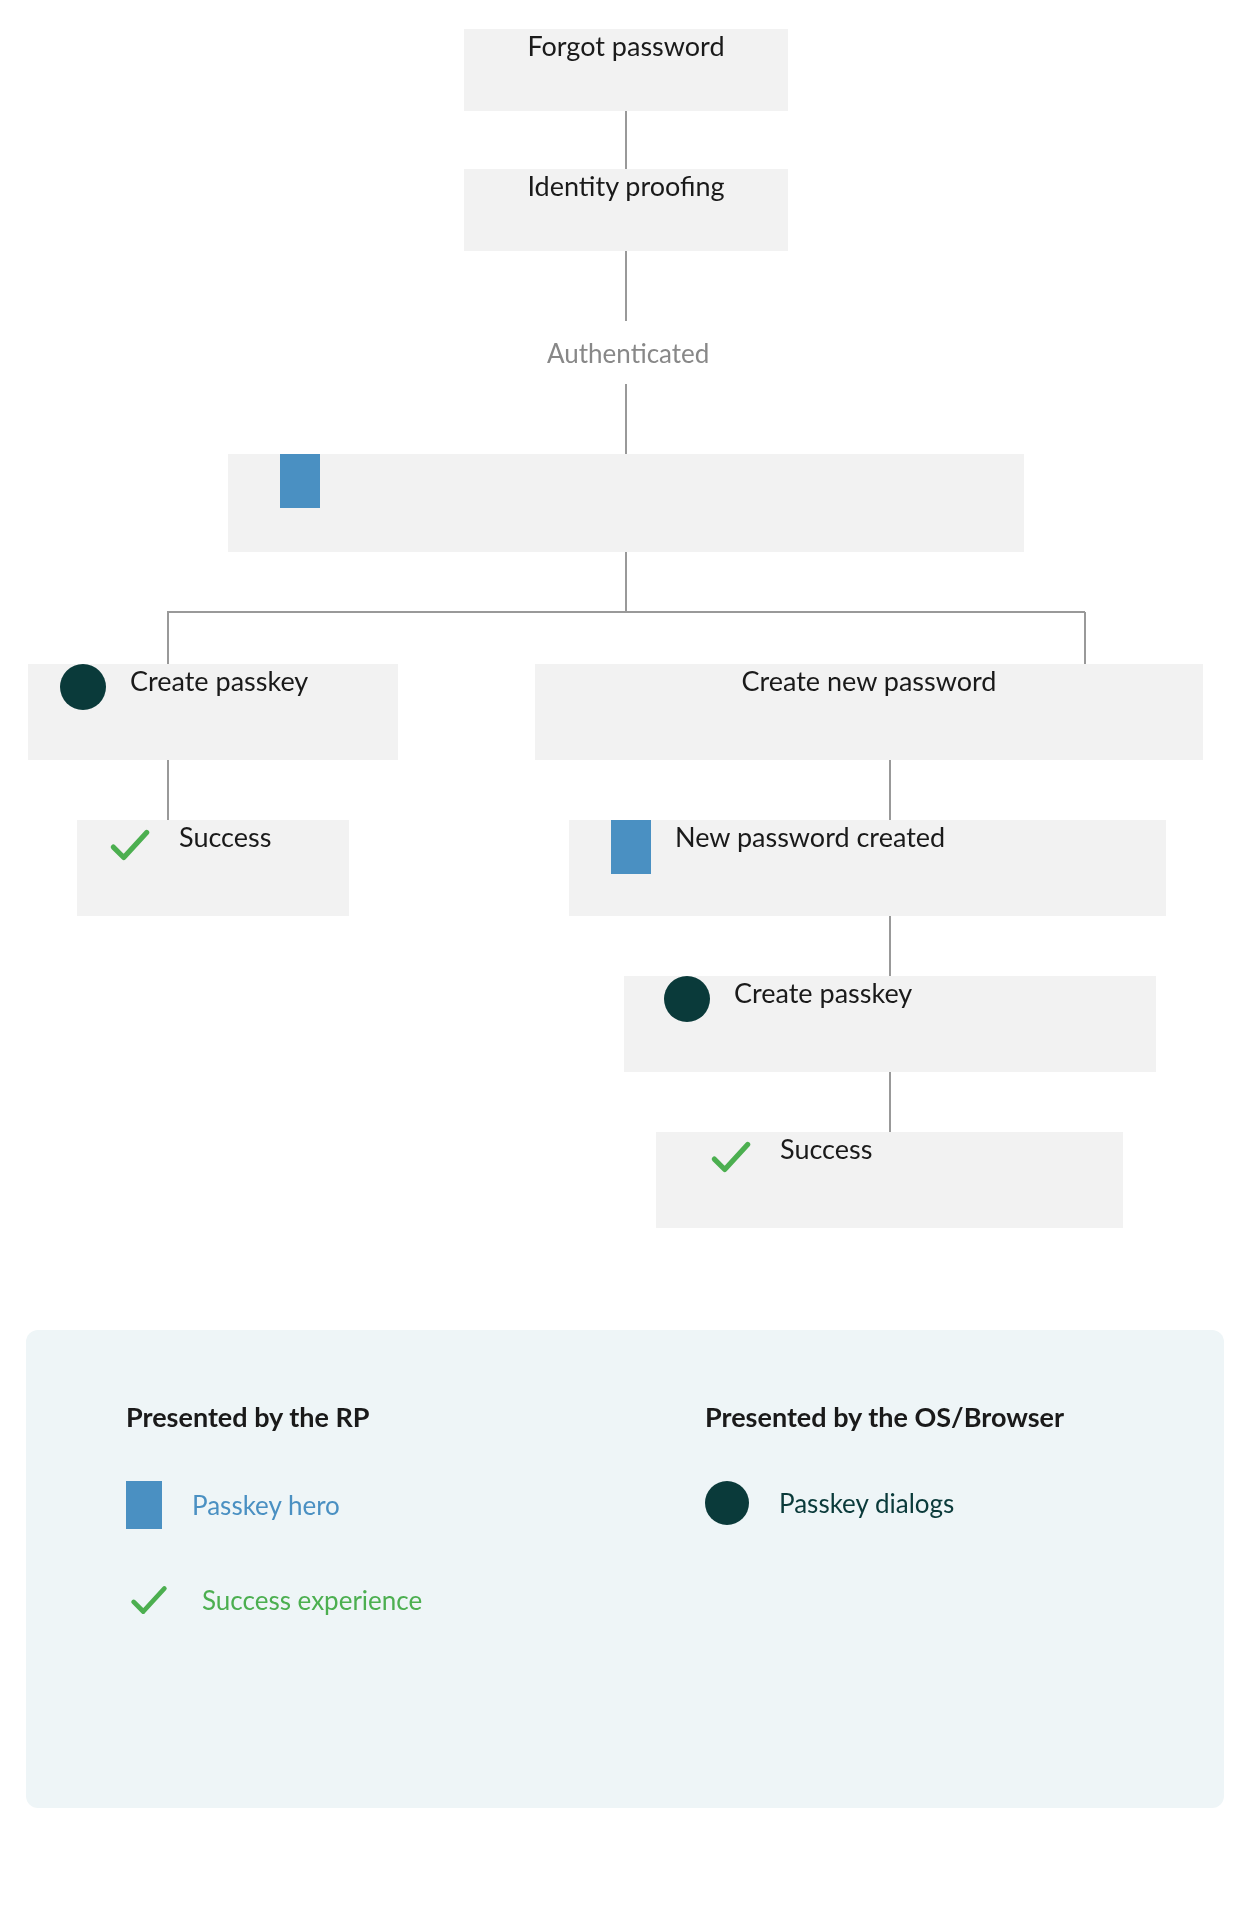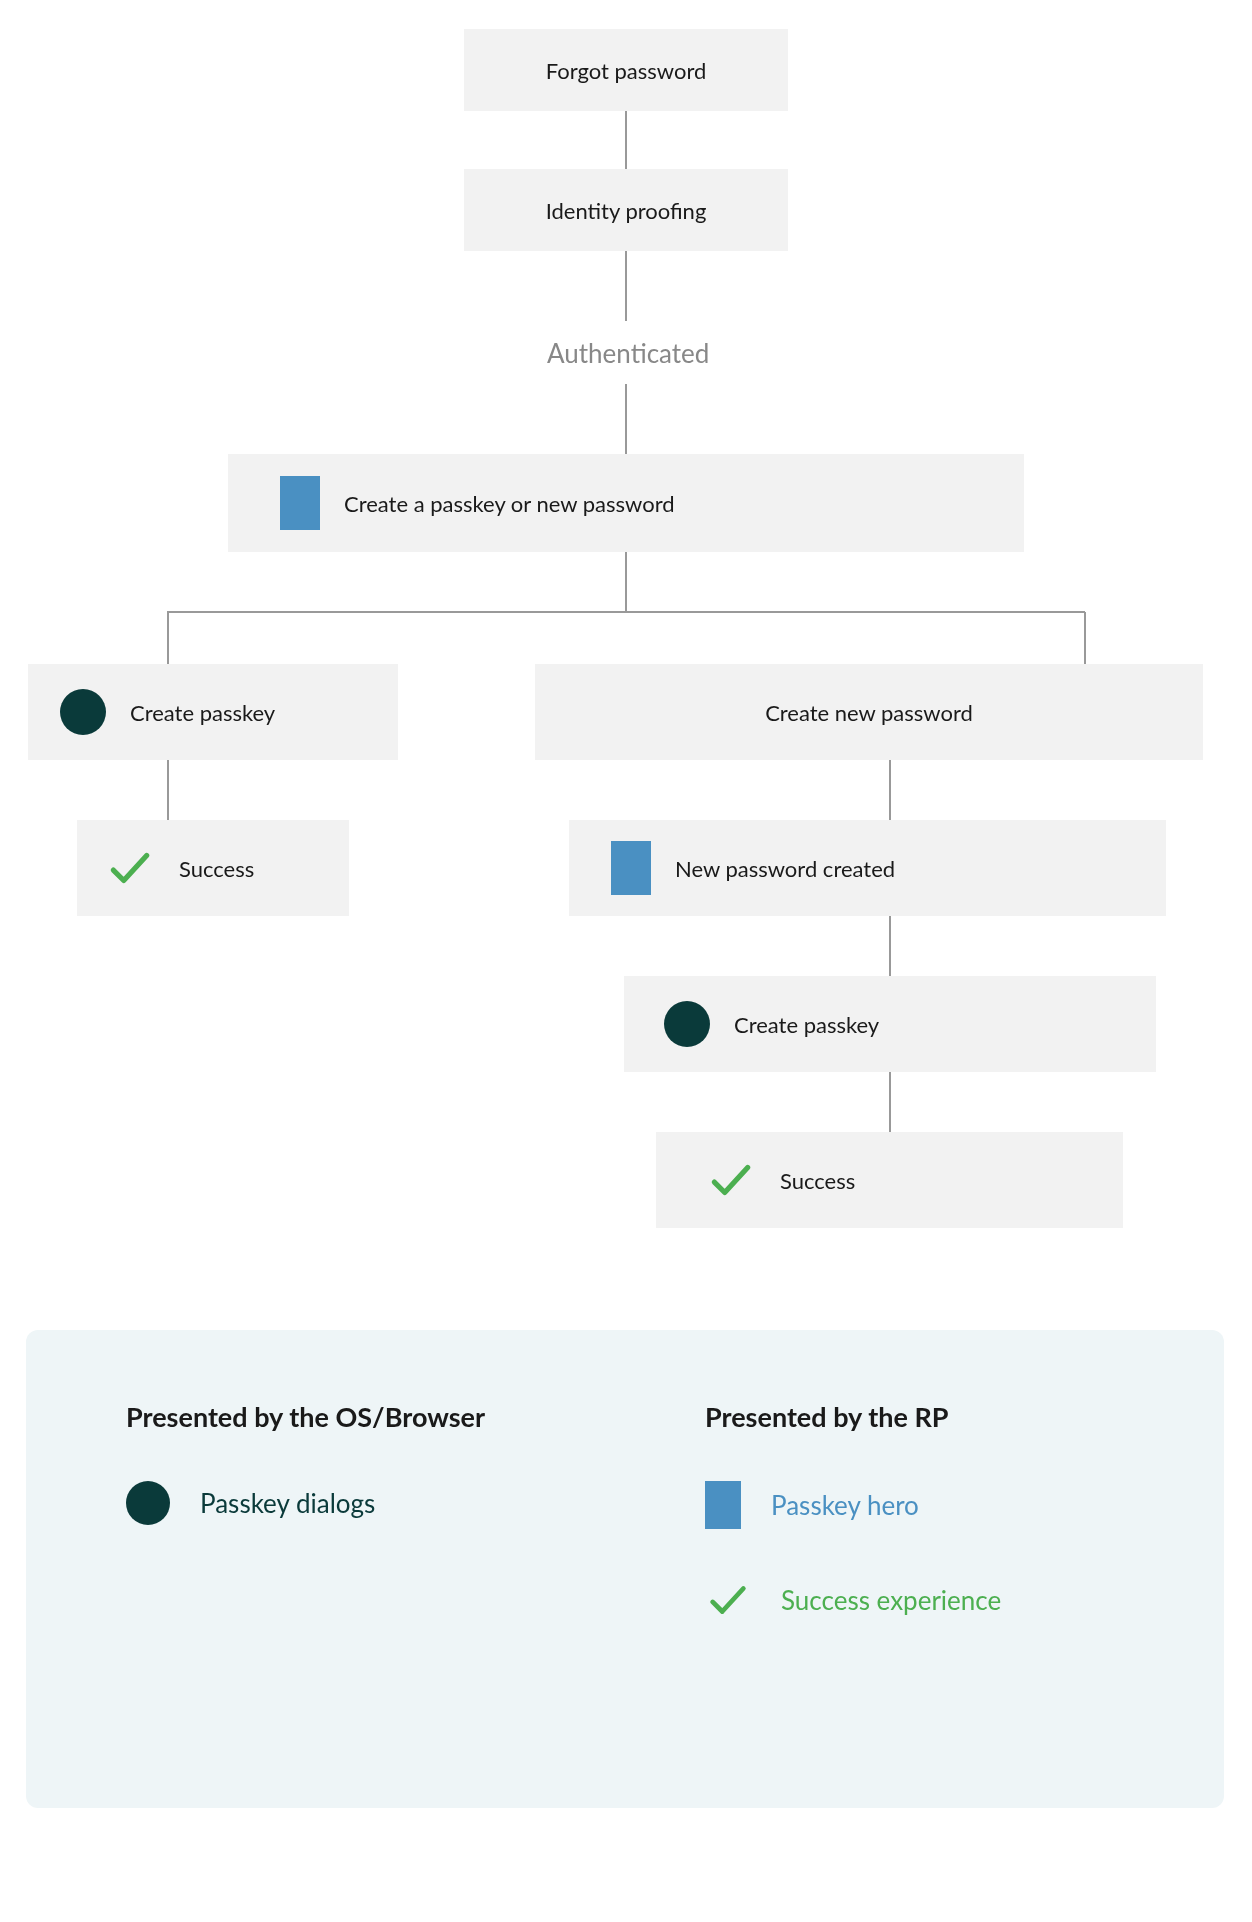--- a/index.html
+++ b/index.html
@@ -8,25 +8,24 @@
     background: #ffffff;
     width: 1252px;
     height: 1922px;
     position: relative;
     color: #1a1a1a;
   }
   .node {
     position: absolute;
     background: #f2f2f2;
     display: flex;
-    align-items: center;
     justify-content: center;
     gap: 24px;
     padding: 0 28px;
-    font-size: 22px;
+    font-size: 27px;
     color: #1a1a1a;
   }
   .node.left-align { justify-content: flex-start; }
   .glyph-rect {
     width: 40px;
     height: 54px;
     background: #4a90c2;
     flex-shrink: 0;
   }
   .glyph-circle {
@@ -93,21 +92,20 @@
 <div class="connector" style="left:625px; top:251px; width:2px; height:70px;"></div>
 
 <div class="state-label" style="left:547px; top:337px;">
   <span>Authenticated</span>
 </div>
 
 <div class="connector" style="left:625px; top:384px; width:2px; height:70px;"></div>
 
 <div class="node left-align" style="left:228px; top:454px; width:796px; height:98px; padding-left:52px;">
   <span class="glyph-rect"></span>
-  <span>Create a passkey or new password</span>
 </div>
 
 <div class="connector" style="left:625px; top:552px; width:2px; height:60px;"></div>
 
 <div class="connector" style="left:167px; top:611px; width:918px; height:2px;"></div>
 <div class="connector" style="left:167px; top:612px; width:2px; height:52px;"></div>
 <div class="connector" style="left:1084px; top:612px; width:2px; height:52px;"></div>
 
 <div class="node left-align" style="left:28px; top:664px; width:370px; height:96px; padding-left:32px;">
   <span class="glyph-circle"></span>
@@ -149,34 +147,34 @@
   <span class="glyph-check">
     <svg viewBox="0 0 24 24" fill="none" stroke="#4caf50" stroke-width="2.5" stroke-linecap="round" stroke-linejoin="round">
         <polyline points="4 13 9 18 20 6"></polyline>
       </svg>
   </span>
   <span>Success</span>
 </div>
 
 <div class="legend-panel" style="left:26px; top:1330px; width:1198px; height:478px;">
   <div class="legend-col">
-    <div class="legend-title">Presented by the OS/Browser</div>
-    <div class="legend-item">
-      <span class="glyph-circle" style="width:44px; height:44px;"></span>
-      <span class="txt-dark">Passkey dialogs</span>
-    </div>
-  </div>
-  <div class="legend-col">
     <div class="legend-title">Presented by the RP</div>
     <div class="legend-item">
       <span class="glyph-rect" style="width:36px; height:48px;"></span>
       <span class="txt-blue">Passkey hero</span>
     </div>
     <div class="legend-item">
       <span class="glyph-check" style="width:46px; height:46px;">
         <svg viewBox="0 0 24 24" fill="none" stroke="#4caf50" stroke-width="2.5" stroke-linecap="round" stroke-linejoin="round">
             <polyline points="4 13 9 18 20 6"></polyline>
           </svg>
       </span>
       <span class="txt-green">Success experience</span>
     </div>
   </div>
+  <div class="legend-col">
+    <div class="legend-title">Presented by the OS/Browser</div>
+    <div class="legend-item">
+      <span class="glyph-circle" style="width:44px; height:44px;"></span>
+      <span class="txt-dark">Passkey dialogs</span>
+    </div>
+  </div>
 </div>
 
 </body></html>

